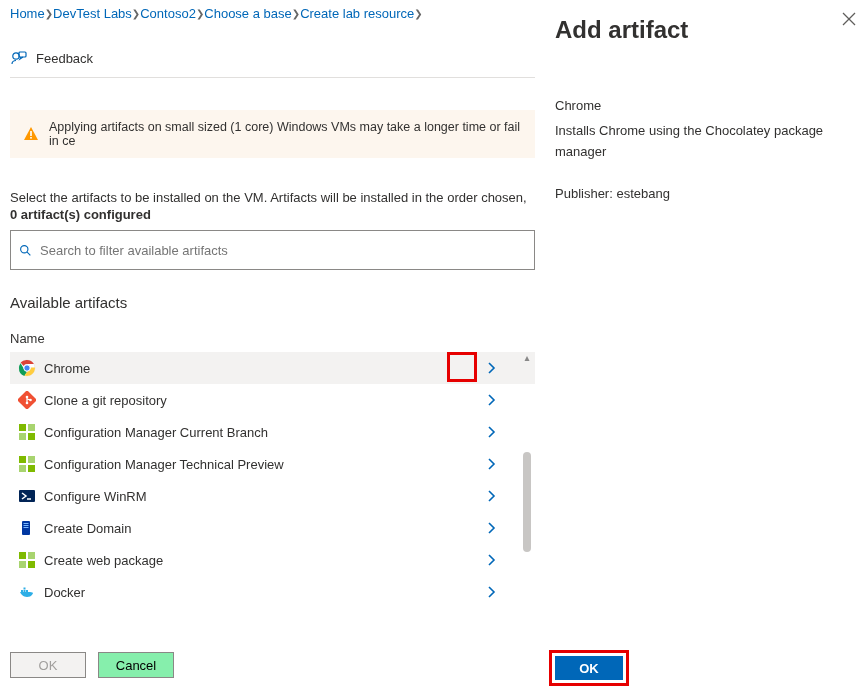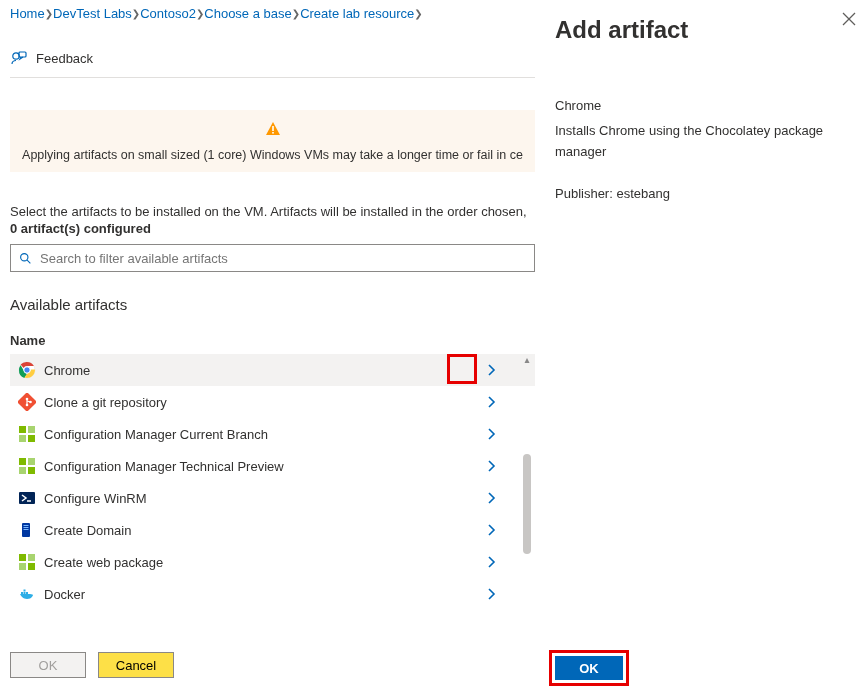--- a/index.html
+++ b/index.html
@@ -14,53 +14,53 @@
   .breadcrumb .sep { color: #666; font-size: 10px; }
 
   h1.title { font-size: 24px; font-weight: 600; margin-top: 10px; display:flex; align-items:center; gap:10px;}
   .title .more { color:#666; font-size:14px; cursor:pointer; letter-spacing:2px;}
 
   .feedback { display:flex; align-items:center; gap:8px; font-size:13px; margin-top:28px; color:#323130; cursor:pointer;}
   .feedback .icon { color:#0067b8; }
 
   .hr { border:none; border-top:1px solid #e1dfdd; margin-top:10px;}
 
-  .notice { background:#fdf6ee; display:flex; align-items:center; gap:10px; padding:10px 12px; font-size:12.5px; margin-top:32px; color:#323130;flex-direction:column; }
+  .notice { background:#fdf6ee; display:flex; align-items:center; gap:10px; padding:10px 12px; font-size:12.5px; margin-top:32px; color:#323130; }
   .notice .warn { color:#d18000; }
 
   .instr { font-size:13px; margin-top:32px; }
   .instr .count { font-weight:700; margin-top:2px; }
 
-  .searchbox { display:flex; align-items:center; gap:8px; border:1px solid #8a8886; height:28px; padding:0 8px; margin-top:8px; }
+  .searchbox { display:flex; align-items:center; gap:8px; border:1px solid #8a8886; height:40px; padding:0 8px; margin-top:8px; }
   .searchbox .mag { color:#0067b8; font-size:13px; }
   .searchbox input { border:none; outline:none; flex:1; font-size:13px; color:#323130; background:transparent;}
 
   .avail { font-size:15px; margin-top:24px; }
-  .tablehead { font-size:13px; font-weight:700; margin-top:20px; padding-bottom:6px; }
+  .tablehead { font-size:13px; font-weight:400; margin-top:20px; padding-bottom:6px; }
 
   .listwrap { position:relative; }
   .list { border:none; }
   .row { display:flex; align-items:center; height:32px; font-size:13px; padding-right:24px; position:relative;}
   .row .icon { width:34px; display:flex; justify-content:center;}
   .row .label { flex:1; }
   .row .chev { color:#0067b8; font-size:14px; width:24px; text-align:center;}
   .row.selected { background:#f3f2f1; }
   .scrolltrack { position:absolute; right:2px; top:0; bottom:0; width:12px; }
   .scrollup { position:absolute; top:0; right:0; width:12px; height:12px; font-size:10px; color:#888; text-align:center;}
   .scrollthumb { position:absolute; top:100px; right:2px; width:8px; height:100px; background:#c8c6c4; border-radius:4px;}
 
   
   .ico { width:18px; height:18px; display:inline-flex; align-items:center; justify-content:center;}
   .tile { width:16px; height:16px; display:grid; grid-template-columns:1fr 1fr; grid-template-rows:1fr 1fr; gap:2px;}
   .tile span{ background:#7fba00;}
   .tile .alt{ background:#a8d46f;}
   svg { display:block;}
 
   .footer { position:absolute; left:10px; bottom:18px; display:flex; gap:12px;}
-  .btn { height:26px; min-width:76px; font-size:13px; border:1px solid #8a8886; background:#fde047; cursor:pointer;}
+  .btn { height:26px; min-width:76px; font-size:13px; border:1px solid #8a8886; background:#86efac; cursor:pointer;}
   .btn.disabled { background:#f3f2f1; color:#a19f9d; cursor:default;}
 
   
   .right h2 { font-size:24px; font-weight:600; margin-top:6px;}
   .right .close { position:absolute; top:12px; right:12px; font-size:16px; color:#605e5c; cursor:pointer;}
   .right .body { margin-top:52px; font-size:13px; line-height:1.6;}
   .right .body .name { margin-bottom:4px;}
   .right .body .pub { margin-top:22px;}
 
   .right-footer { position:absolute; left:10px; bottom:16px;}

